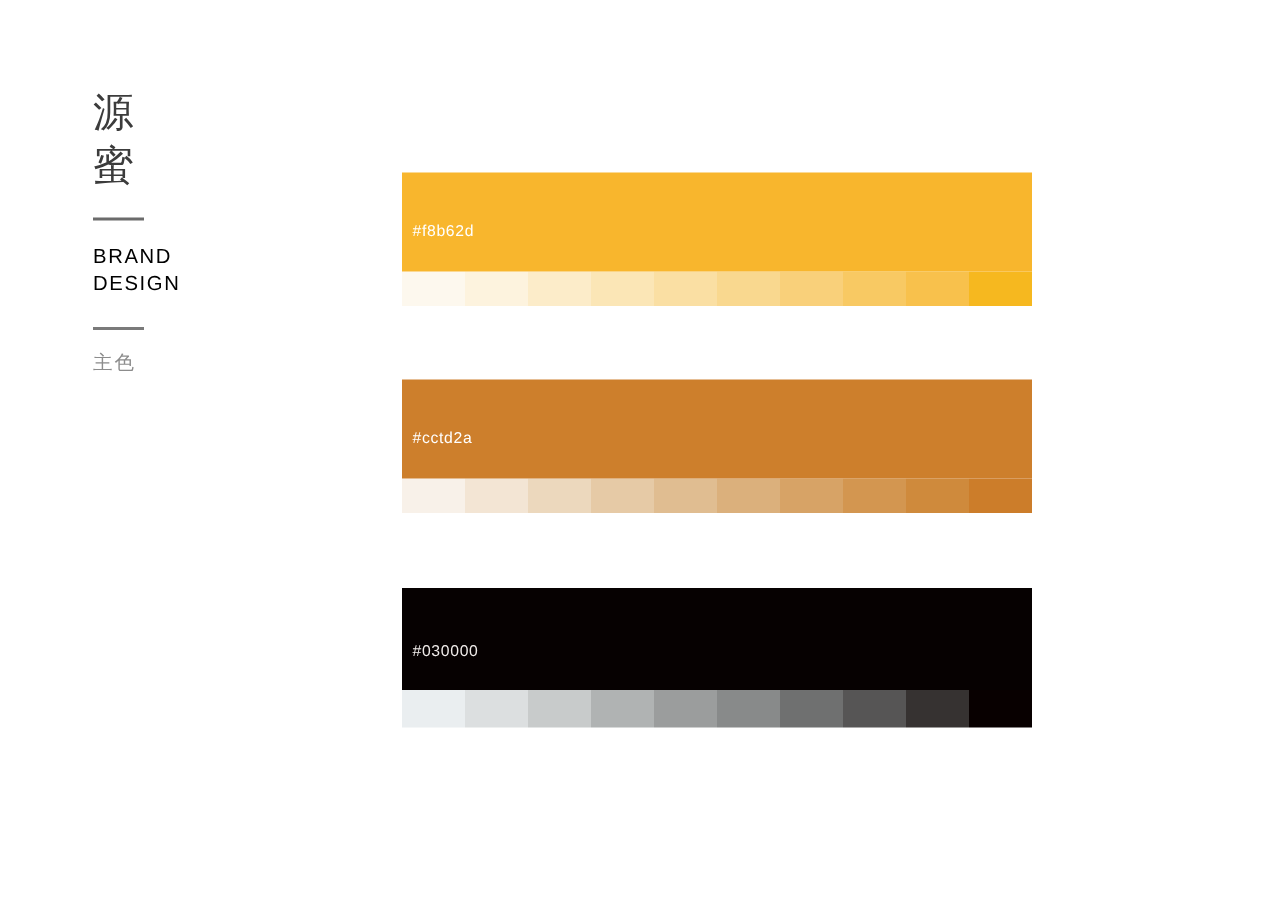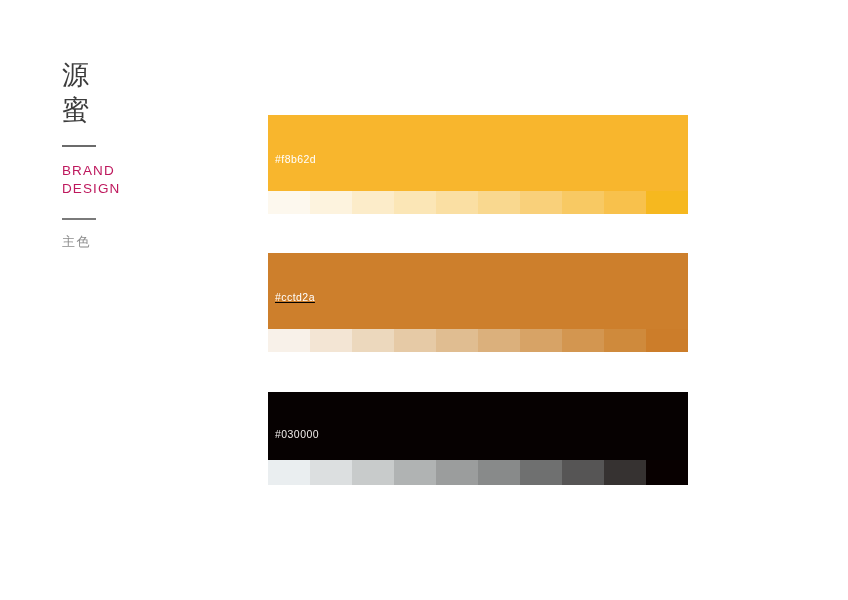--- a/index.html
+++ b/index.html
@@ -50,47 +50,47 @@
   .rule.second {
     margin-top: 20px;
     background: #7a7a7a;
   }
 
   .brand-sub {
     margin: 15px 0 0 0;
     font-size: 13.5px;
     line-height: 1.34;
     letter-spacing: 1.1px;
-    color: #be185d;
+    color: #000000;
     font-weight: 400;
     width: 90px;
   }
 
   .section-label {
     margin: 13px 0 0 0;
     font-size: 13px;
     letter-spacing: 1.4px;
     color: #8c8c8c;
     font-weight: 400;
   }
 
   
   .swatch-group {
     position: absolute;
     left: 268px;
     width: 420px;
   }
   .swatch-group.g1 { top: 115px; }
-  .swatch-group.g2 { top: 253px; text-decoration: underline; }
+  .swatch-group.g2 { top: 253px; }
   .swatch-group.g3 { top: 392px; }
 
   .swatch-main {
     position: relative;
     width: 100%;
-    height: 76px;
+    height: 66px;
     display: flex;
     align-items: center;
   }
   .swatch-group.g3 .swatch-main { height: 68px; }
 
   .swatch-hex {
     margin-left: 7px;
     font-size: 10.5px;
     letter-spacing: 0.45px;
     color: #ffffff;

